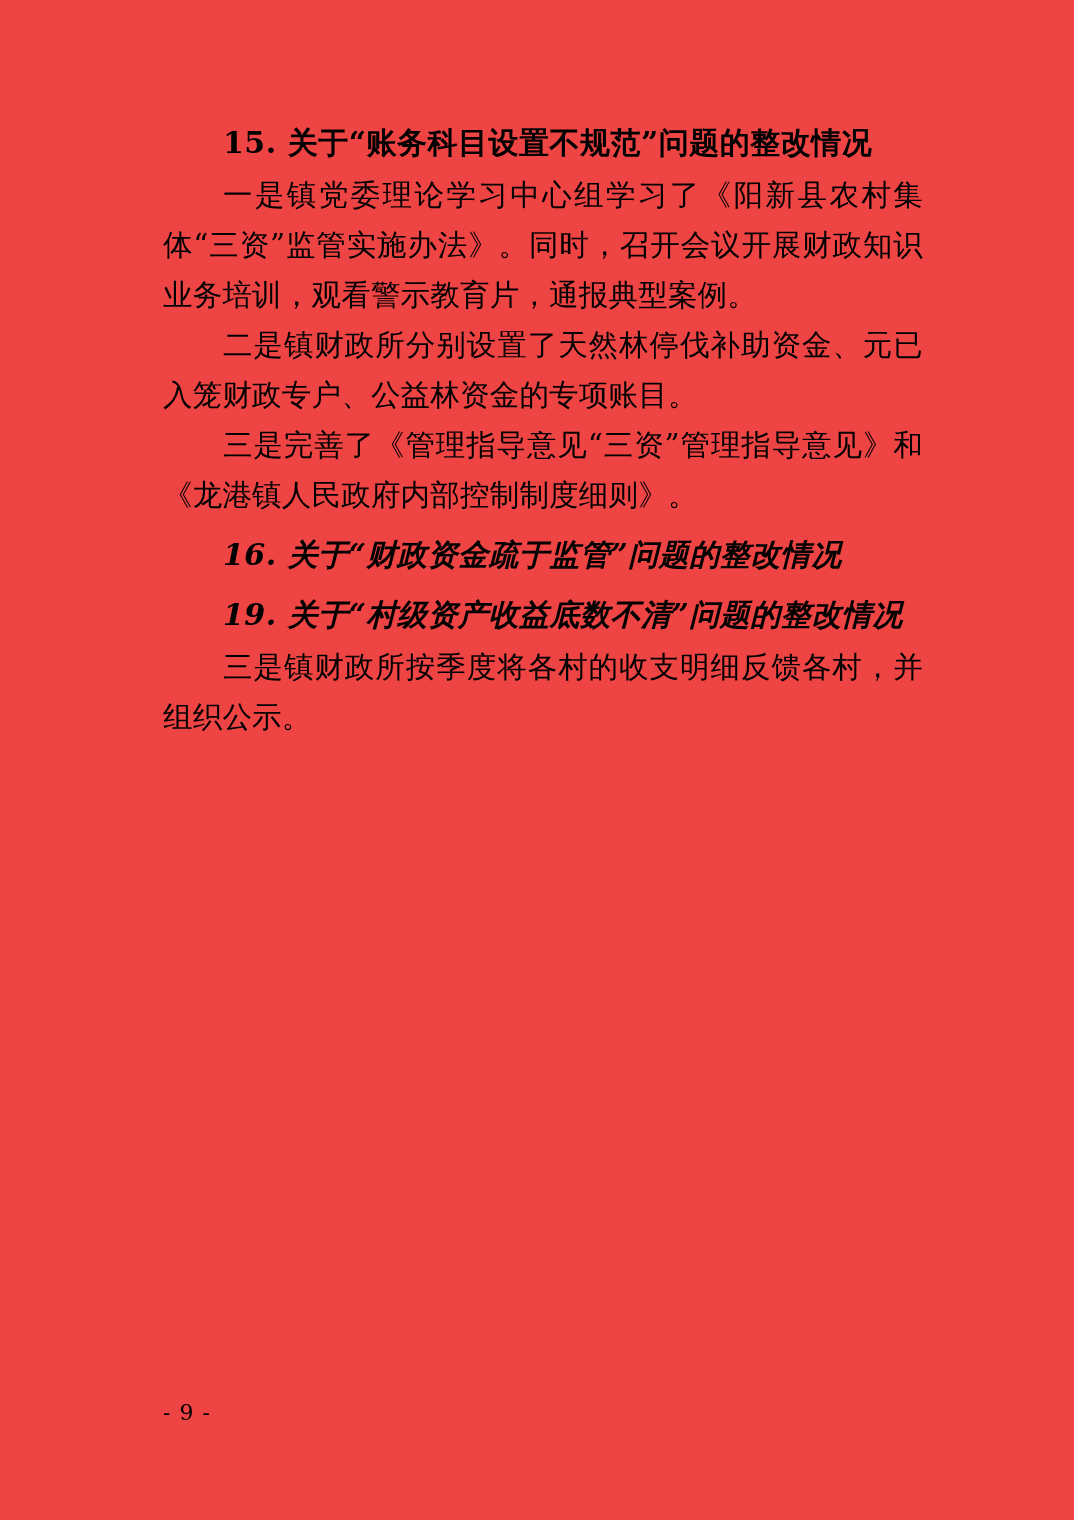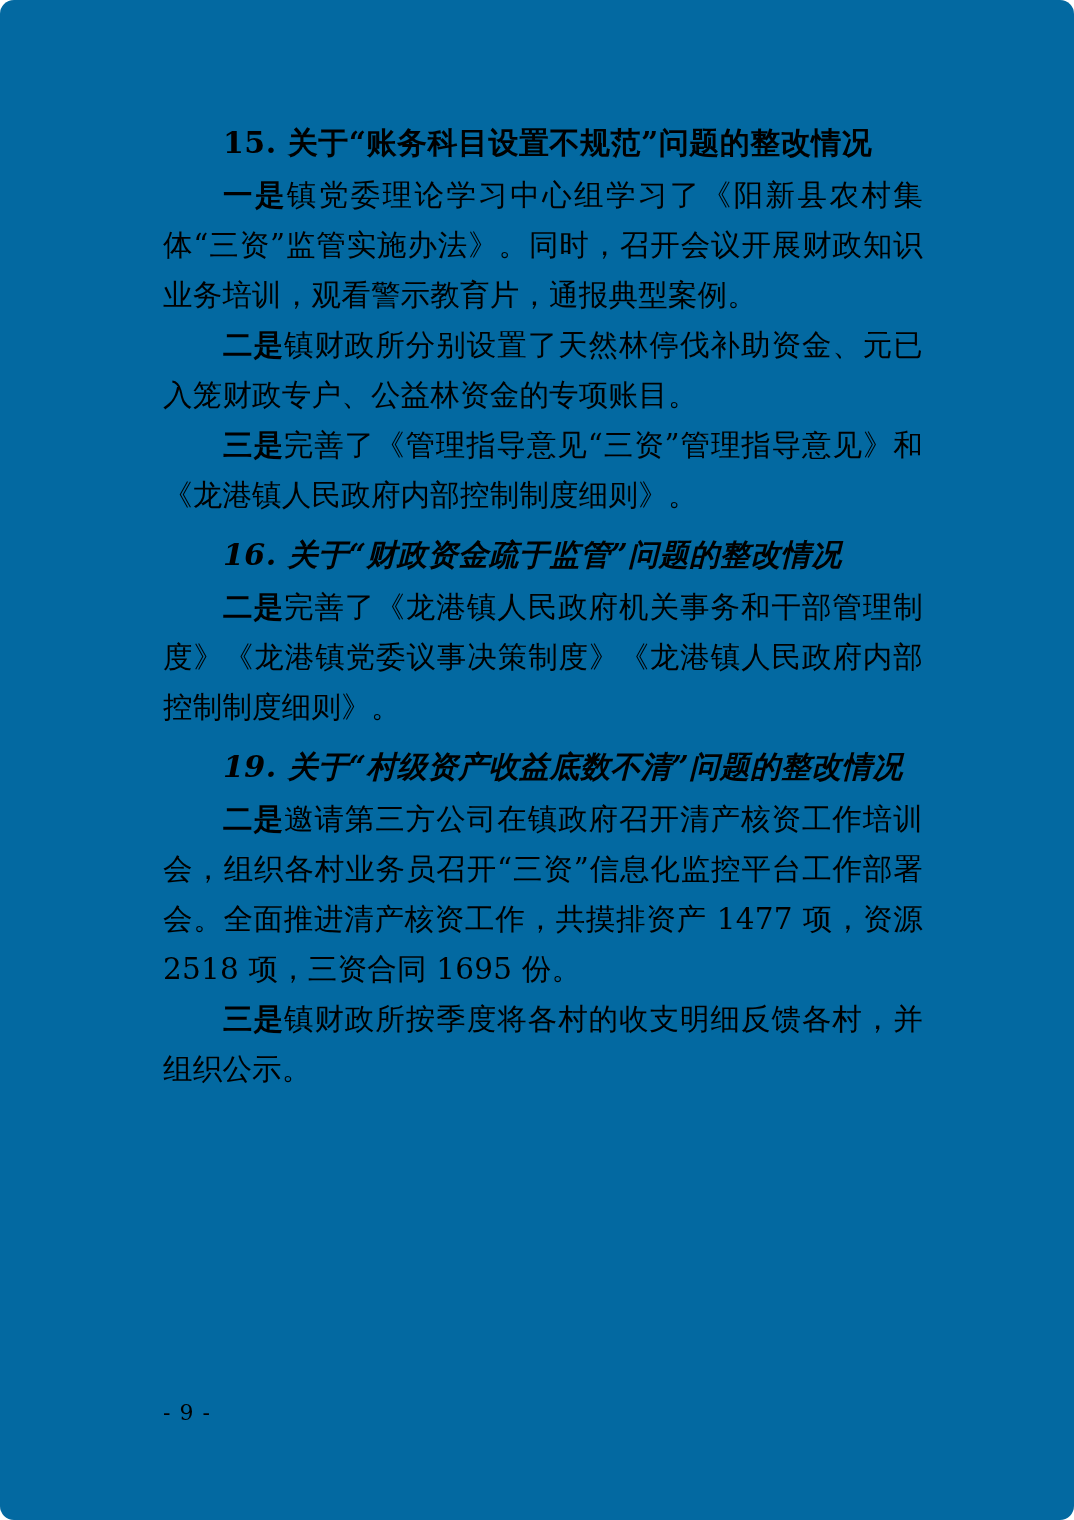--- a/index.html
+++ b/index.html
@@ -8,24 +8,23 @@
     background: #ffffff;
   }
   body {
     font-family: "DejaVu Serif", "Liberation Serif", serif;
     color: #000000;
   }
   .page {
     position: relative;
     width: 1074px;
     height: 1520px;
-    background: #0369a1;
+    background: #ef4444;
     overflow: hidden;
     box-sizing: border-box;
-    border-radius: 14px;
   }
   .content {
     position: absolute;
     left: 163px;
     top: 118px;
     width: 760px;
   }
   .heading {
     font-family: "DejaVu Serif", "Liberation Serif", serif;
     font-weight: bold;
@@ -40,21 +39,21 @@
     font-family: "DejaVu Serif", "Liberation Serif", serif;
     font-size: 29.5px;
     line-height: 50px;
     letter-spacing: 0.2px;
     text-indent: 60px;
     margin: 0;
     text-align: justify;
     text-justify: inter-ideograph;
   }
   .para .lead {
-    font-weight: bold;
+    font-weight: normal;
     margin-top: 32px;
   }
   .block {
     margin-bottom: 0px;
   }
   .heading-spaced {
     margin-top: 10px;
     font-style: italic;
   }
   .footer {
@@ -75,25 +74,23 @@
 
     <div class="block">
       <p class="heading">15. 关于“账务科目设置不规范”问题的整改情况</p>
       <p class="para"><span class="lead">一是</span><span>镇党委理论学习中心组学习了《阳新县农村集体“三资”监管实施办法》。同时，召开会议开展财政知识业务培训，观看警示教育片，通报典型案例。</span></p>
       <p class="para"><span class="lead">二是</span><span>镇财政所分别设置了天然林停伐补助资金、元已入笼财政专户、公益林资金的专项账目。</span></p>
       <p class="para"><span class="lead">三是</span><span>完善了《管理指导意见“三资”管理指导意见》和《龙港镇人民政府内部控制制度细则》。</span></p>
     </div>
 
     <div class="block">
       <p class="heading heading-spaced">16. 关于“财政资金疏于监管”问题的整改情况</p>
-      <p class="para"><span class="lead">二是</span><span>完善了《龙港镇人民政府机关事务和干部管理制度》《龙港镇党委议事决策制度》《龙港镇人民政府内部控制制度细则》。</span></p>
     </div>
 
     <div class="block">
       <p class="heading heading-spaced">19. 关于“村级资产收益底数不清”问题的整改情况</p>
-      <p class="para"><span class="lead">二是</span><span>邀请第三方公司在镇政府召开清产核资工作培训会，组织各村业务员召开“三资”信息化监控平台工作部署会。全面推进清产核资工作，共摸排资产 1477 项，资源 2518 项，三资合同 1695 份。</span></p>
       <p class="para"><span class="lead">三是</span><span>镇财政所按季度将各村的收支明细反馈各村，并组织公示。</span></p>
     </div>
 
   </div>
 
   <div class="footer">- 9 -</div>
 </div>
 
 </body></html>

